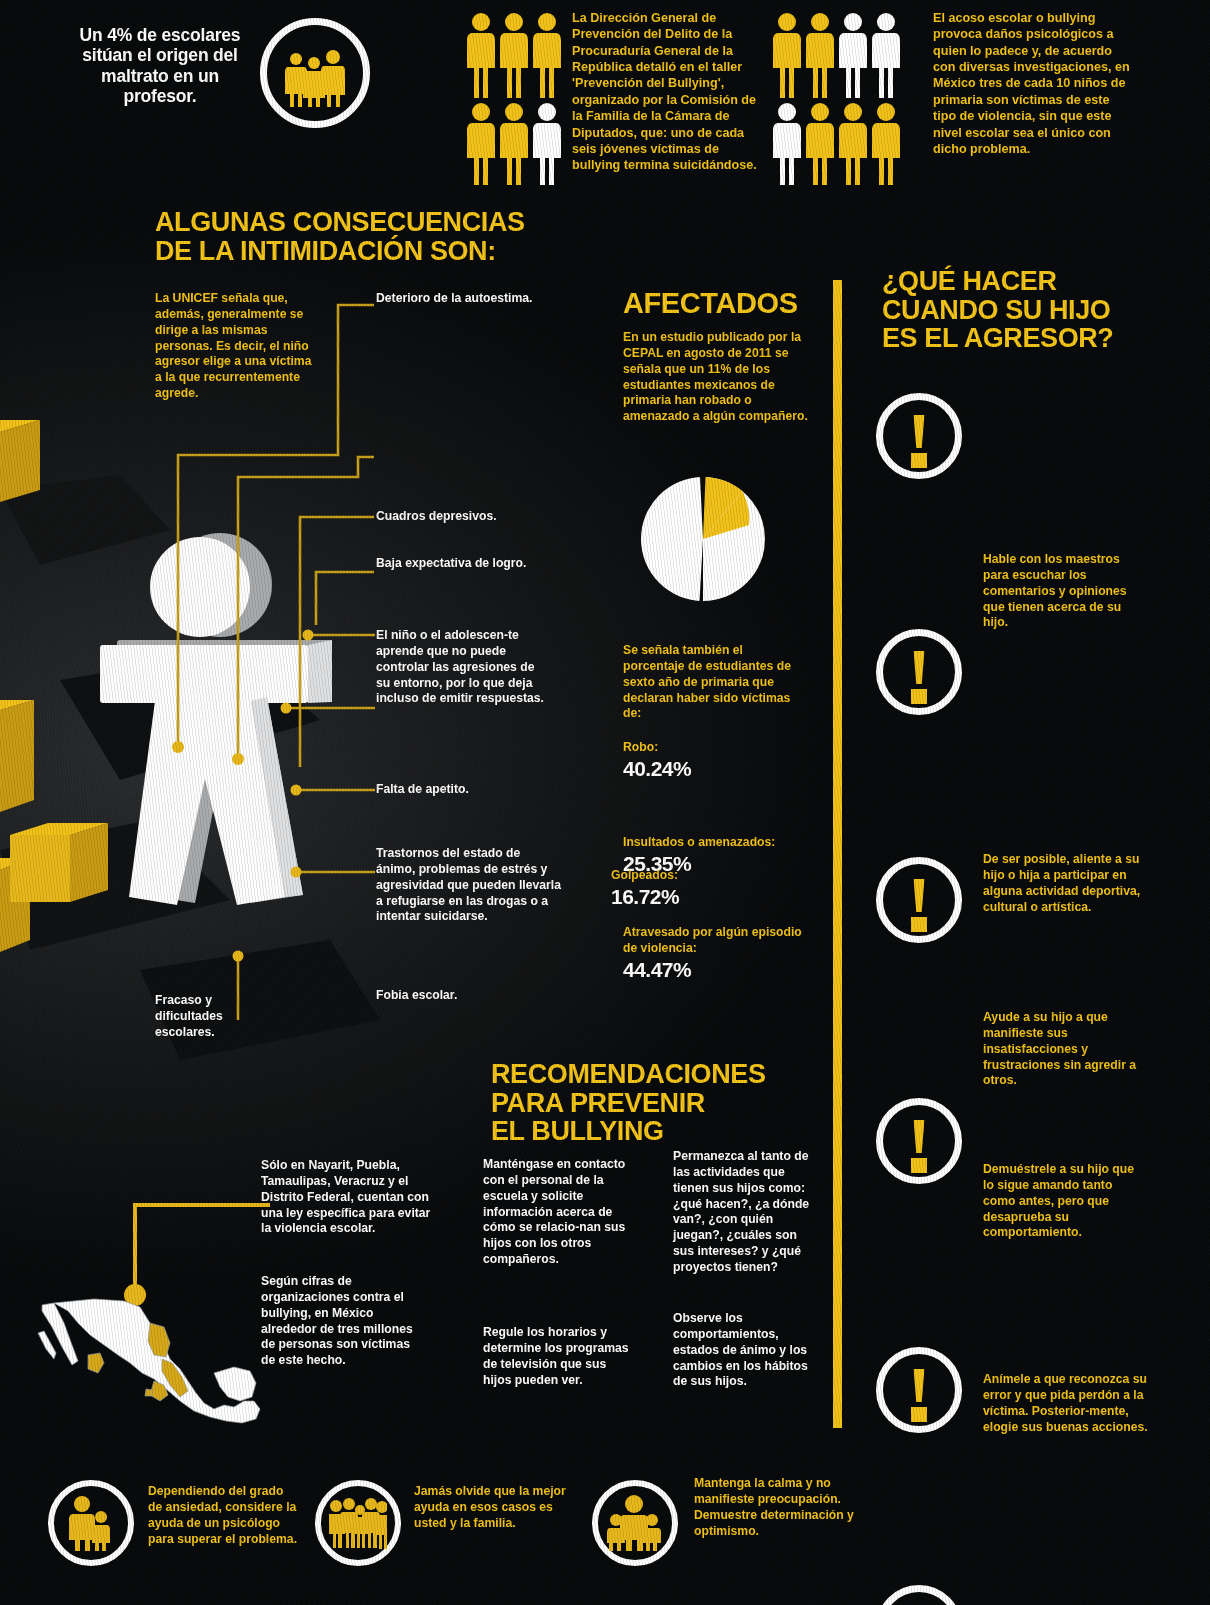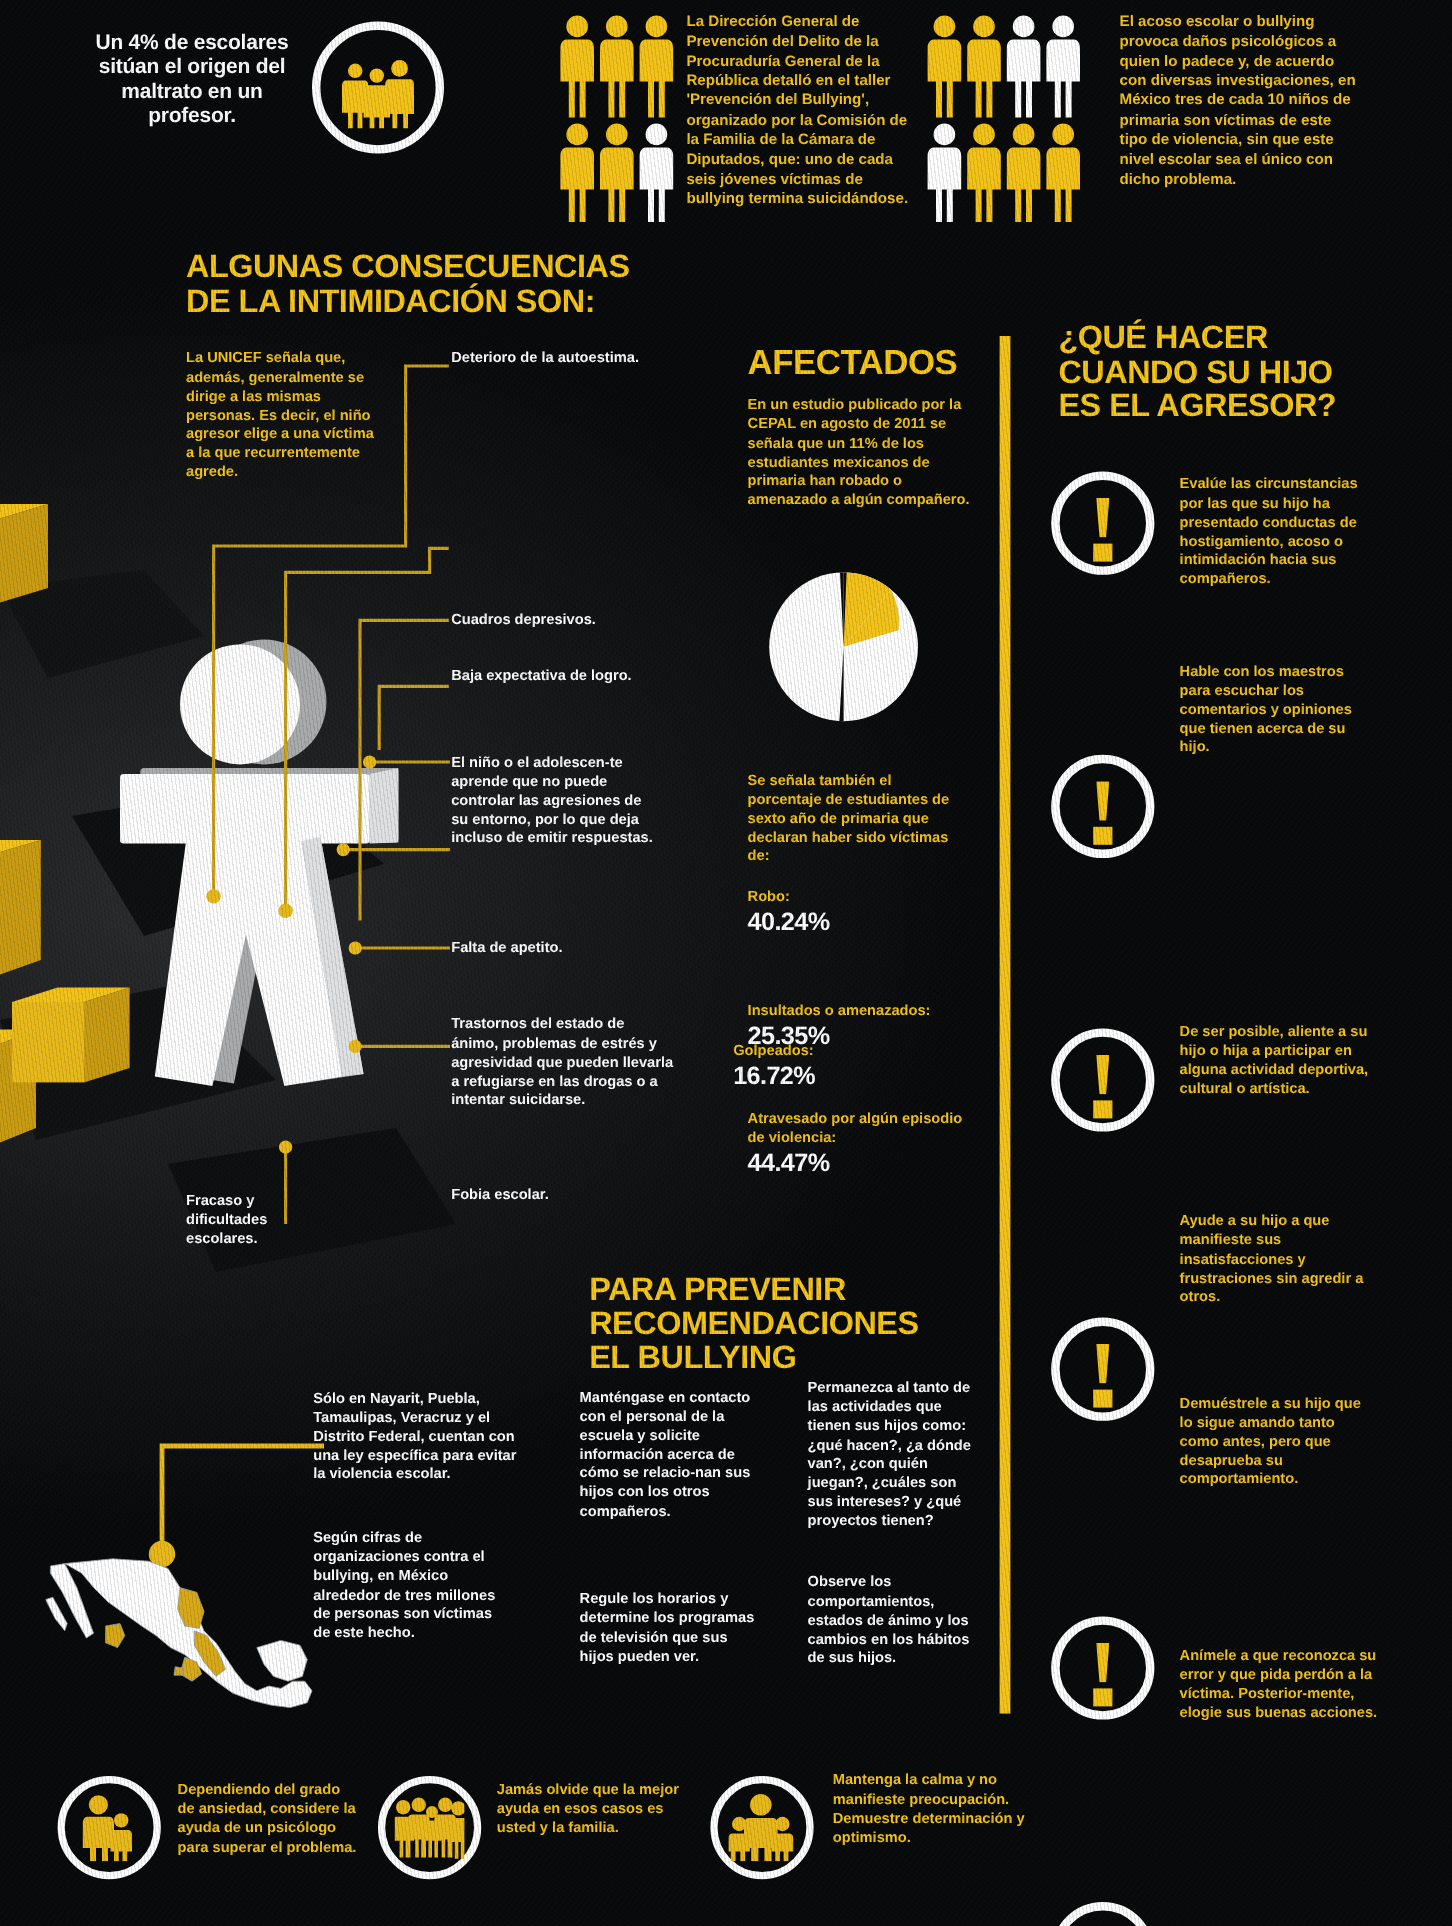--- a/index.html
+++ b/index.html
@@ -302,41 +302,40 @@
 
   <div class="abs vdiv" style="left:833px;top:280px;width:9px;height:1148px;"></div>
 
   <div class="abs head-yellow" style="left:882px;top:267px;width:300px;font-size:27px;">
     <div>¿QUÉ HACER</div>
     <div>CUANDO SU HIJO</div>
     <div>ES EL AGRESOR?</div>
   </div>
 
   <div class="abs excl-circle" style="left:876px;top:393px;"></div>
-  <div class="abs body-y" style="left:983px;top:396px;width:165px;">Evalúe las circunstancias por las que su hijo ha presentado conductas de hostigamiento, acoso o intimidación hacia sus compañeros.</div>
 
   <div class="abs excl-circle" style="left:876px;top:543px;"></div>
   <div class="abs body-y" style="left:983px;top:552px;width:165px;">Hable con los maestros para escuchar los comentarios y opiniones que tienen acerca de su hijo.</div>
 
   <div class="abs excl-circle" style="left:876px;top:685px;"></div>
 
   <div class="abs excl-circle" style="left:876px;top:840px;"></div>
   <div class="abs body-y" style="left:983px;top:852px;width:165px;">De ser posible, aliente a su hijo o hija a participar en alguna actividad deportiva, cultural o artística.</div>
 
   <div class="abs excl-circle" style="left:876px;top:1003px;"></div>
   <div class="abs body-y" style="left:983px;top:1010px;width:165px;">Ayude a su hijo a que manifieste sus insatisfacciones y frustraciones sin agredir a otros.</div>
 
   <div class="abs excl-circle" style="left:876px;top:1155px;"></div>
   <div class="abs body-y" style="left:983px;top:1162px;width:165px;">Demuéstrele a su hijo que lo sigue amando tanto como antes, pero que desaprueba su comportamiento.</div>
 
   <div class="abs body-y" style="left:983px;top:1372px;width:165px;">Anímele a que reconozca su error y que pida perdón a la víctima. Posterior-mente, elogie sus buenas acciones.</div>
 
   <div class="abs head-yellow" style="left:491px;top:1060px;width:310px;font-size:27px;">
+    <div>RECOMENDACIONES</div>
     <div>PARA PREVENIR</div>
-    <div>RECOMENDACIONES</div>
     <div>EL BULLYING</div>
   </div>
 
   <div class="abs body-w" style="left:483px;top:1157px;width:148px;">Manténgase en contacto con el personal de la escuela y solicite información acerca de cómo se relacio-nan sus hijos con los otros compañeros.</div>
   <div class="abs body-w" style="left:483px;top:1325px;width:148px;">Regule los horarios y determine los programas de televisión que sus hijos pueden ver.</div>
   <div class="abs body-w" style="left:673px;top:1149px;width:148px;">Permanezca al tanto de las actividades que tienen sus hijos como: ¿qué hacen?, ¿a dónde van?, ¿con quién juegan?, ¿cuáles son sus intereses? y ¿qué proyectos tienen?</div>
   <div class="abs body-w" style="left:673px;top:1311px;width:152px;">Observe los comportamientos, estados de ánimo y los cambios en los hábitos de sus hijos.</div>
 
   <svg class="abs" style="left:120px;top:1195px;width:160px;height:130px;" viewBox="0 0 160 130">
     <path d="M150,10 L15,10 L15,95" stroke="#E8B81A" stroke-width="4" fill="none"></path>

